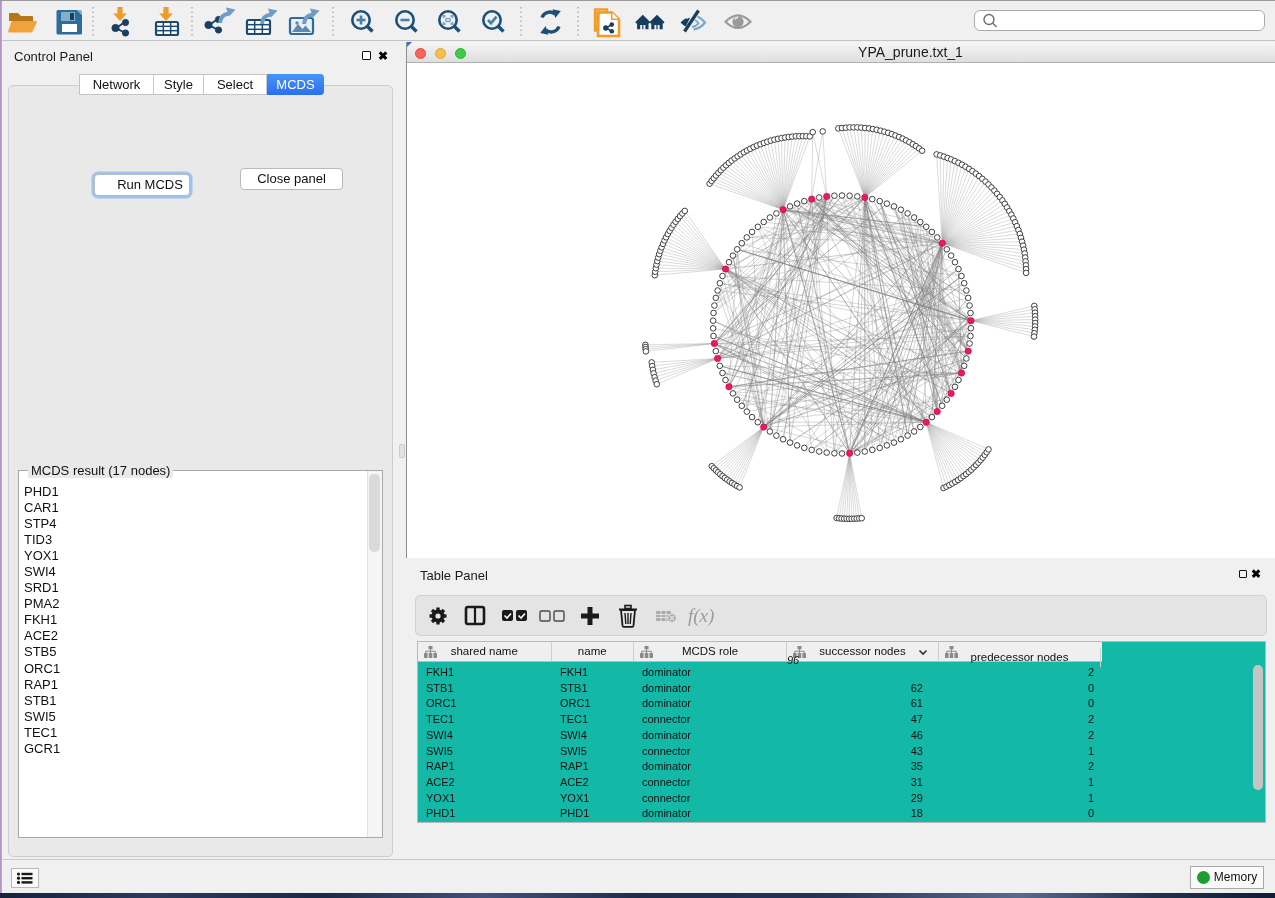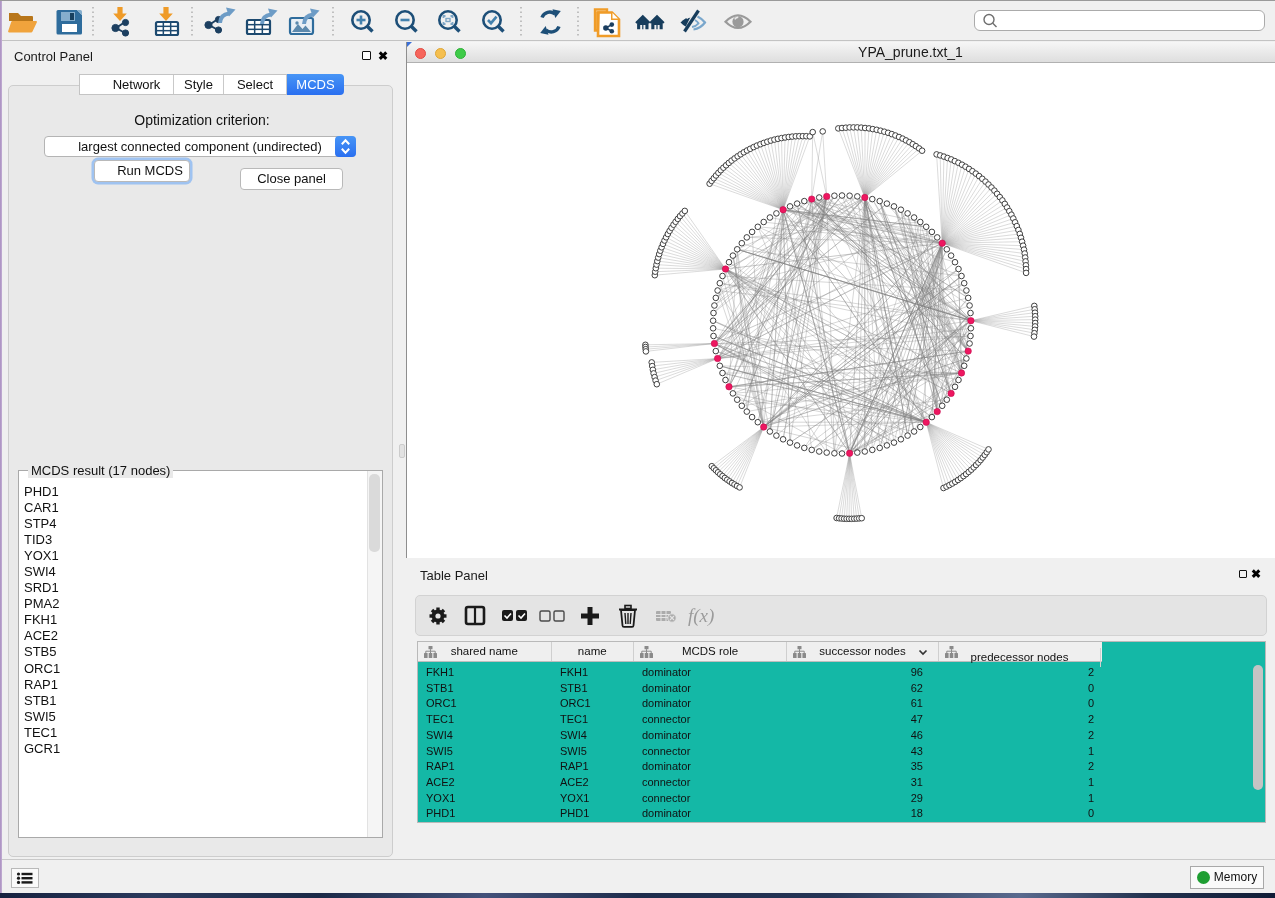--- a/index.html
+++ b/index.html
@@ -6,28 +6,28 @@
 html,body { width:1275px; height:898px; overflow:hidden; }
 body { font-family:"Liberation Sans", sans-serif; background:#f0f0f0; position:relative; }
 .abs { position:absolute; }
 
 #toolbar { left:0; top:0; width:1275px; height:41px; background:#f0f0f0; border-top:1px solid #9a9a9a; border-bottom:1px solid #c3c3c3; }
 #searchbox { position:absolute; left:974px; top:9px; width:291px; height:21px; background:#fff; border:1px solid #ababab; border-radius:6px; }
 
 #cpanel { left:0; top:42px; width:404px; height:817px; background:#f0f0f0; }
 #cp-title { position:absolute; left:14px; top:7px; font-size:13px; color:#1a1a1a; }
 #cp-content { position:absolute; left:8px; top:43px; width:385px; height:772px; background:#e9e9e9; border:1px solid #cdcdcd; border-radius:5px; }
-#tabs { position:absolute; left:79px; top:32px; width:244px; height:21px; background:#fff; border:1px solid #c4c4c4; border-radius:0; display:flex; font-size:13px; color:#111;padding-left:20px; }
+#tabs { position:absolute; left:79px; top:32px; width:244px; height:21px; background:#fff; border:1px solid #c4c4c4; border-radius:0; display:flex; font-size:13px; color:#111; }
 .tabseg { flex:0 0 auto; text-align:center; line-height:19px; border-right:1px solid #c9c9c9; }
 #tab-mcds { background:linear-gradient(#4795f6,#2a6ff0); color:#fff; border:none; border-radius:0 4px 4px 0; line-height:21px; margin:-1px -1px -1px 0; height:21px;}
 #optlabel { position:absolute; left:0; top:70px; width:404px; text-align:center; font-size:14px; color:#111; }
 #dropdown { position:absolute; left:44px; top:94px; width:312px; height:21px; background:#fff; border:1px solid #b4b4b4; border-radius:4px; font-size:13px; color:#111; text-align:center; line-height:19px; }
 #dd-btn { position:absolute; right:-1px; top:-1px; width:21px; height:21px; background:linear-gradient(#4795f6,#2a6ff0); border-radius:4px; }
 .btn { position:absolute; height:22px; background:#fff; border:1px solid #b9b9b9; border-radius:4px; font-size:13px; color:#111; text-align:center; line-height:20px; }
-#btn-run { left:94px; top:118px; width:96px; box-shadow:0 0 0 2.5px rgba(110,170,246,0.6);padding-left:16px; }
+#btn-run { left:94px; top:132px; width:96px; box-shadow:0 0 0 2.5px rgba(110,170,246,0.6);padding-left:16px; }
 #btn-close { left:204px; top:126px; width:103px;margin-left:36px; }
 #fieldset { position:absolute; left:18px; top:428px; width:365px; height:368px; border:1px solid #a9a9a9; background:#fff; }
 #fs-legend { position:absolute; left:9px; top:-8px; background:#e9e9e9; padding:0 3px; font-size:13px; color:#111; }
 #fs-list { position:absolute; left:1px; top:13px; font-size:13px; color:#111; line-height:16.05px; padding-left:4px; }
 #fs-scroll { position:absolute; right:0px; top:0px; width:15px; height:366px; background:#f5f5f5; border-left:1px solid #e2e2e2; }
 #fs-thumb { position:absolute; right:2px; top:3px; width:11px; height:78px; background:#dadada; border-radius:5px; }
 
 #netwin { left:406px; top:42px; width:869px; height:516px; background:#fff; border-left:1px solid #8e8e8e; }
 #net-title { position:absolute; left:0; top:0; width:869px; height:21px; background:linear-gradient(#f6f6f6,#dedede); border-bottom:1px solid #b1b1b1; text-align:center; font-size:14px; color:#1a1a1a; line-height:21px; text-indent:138px; }
 .tl { position:absolute; top:6px; width:11px; height:11px; border-radius:50%; }
@@ -196,27 +196,20 @@
           <line x1="13.8" y1="12.3" x2="17.5" y2="16"></line>
         </g>
       </svg>
     </div>
   </div>
 <div class="abs" id="cpanel">
   <div id="cp-title">Control Panel</div>
   <div style="position:absolute;left:362px;top:9px;width:9px;height:9px;border:1.5px solid #111;border-radius:1px;background:#fff;"></div>
   <div style="position:absolute;left:378px;top:7px;font-size:12px;font-weight:bold;color:#000;">✖</div>
   <div id="cp-content"></div>
-  <div id="optlabel">Optimization criterion:</div>
-  <div id="dropdown">largest connected component (undirected)<div id="dd-btn"><svg width="21" height="21" viewBox="0 0 21 21">
-          <g stroke="#ffffff" stroke-width="2" fill="none">
-            <path d="M6.8,8.2 l3.7,-3.9 3.7,3.9"></path>
-            <path d="M6.8,12.8 l3.7,3.9 3.7,-3.9"></path>
-          </g>
-        </svg></div></div>
   <div class="btn" id="btn-run">Run MCDS</div>
   <div class="btn" id="btn-close">Close panel</div>
   <div id="tabs">
     <div class="tabseg" style="width:74px">Network</div>
     <div class="tabseg" style="width:50px">Style</div>
     <div class="tabseg" style="width:63px">Select</div>
     <div class="tabseg" id="tab-mcds" style="width:57px">MCDS</div>
   </div>
   <div id="fieldset">
     <div id="fs-legend">MCDS result (17 nodes)</div>
@@ -1154,21 +1147,21 @@
           <rect x="4.5" y="0" width="4" height="3.2" rx="0.5"></rect>
           <rect x="0" y="7" width="3.6" height="5" rx="0.5"></rect>
           <rect x="4.7" y="7" width="3.6" height="5" rx="0.5"></rect>
           <rect x="9.4" y="7" width="3.6" height="5" rx="0.5"></rect>
           <path d="M6.5,3.2 v2 M1.8,7 v-1.8 h9.4 v1.8 M6.5,5.2 v1.8" stroke="#8a8a8a" fill="none" stroke-width="1"></path>
         </g>
       </svg>
 <div class="td" style="left:8px;top:22.0px;">FKH1</div>
 <div class="td" style="left:142px;top:22.0px;">FKH1</div>
 <div class="td" style="left:224px;top:22.0px;">dominator</div>
-<div class="td" style="left:369px;top:22.0px;width:136px;text-align:right;">96</div>
+<div class="td" style="left:369px;top:10px;width:136px;text-align:left;font-style:italic;">96</div>
 <div class="td" style="left:521px;top:22.0px;width:155px;text-align:right;">2</div>
 <div class="td" style="left:8px;top:37.7px;">STB1</div>
 <div class="td" style="left:142px;top:37.7px;">STB1</div>
 <div class="td" style="left:224px;top:37.7px;">dominator</div>
 <div class="td" style="left:369px;top:37.7px;width:136px;text-align:right;">62</div>
 <div class="td" style="left:521px;top:37.7px;width:155px;text-align:right;">0</div>
 <div class="td" style="left:8px;top:53.4px;">ORC1</div>
 <div class="td" style="left:142px;top:53.4px;">ORC1</div>
 <div class="td" style="left:224px;top:53.4px;">dominator</div>
 <div class="td" style="left:369px;top:53.4px;width:136px;text-align:right;">61</div>

